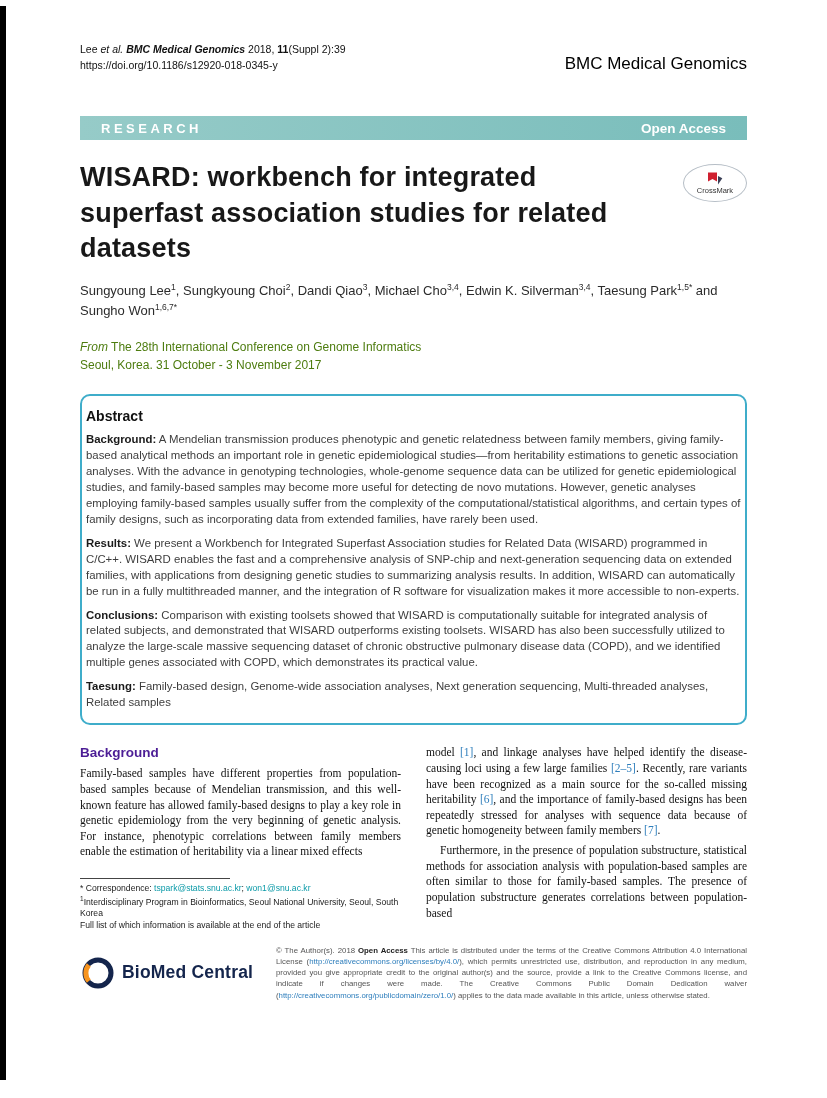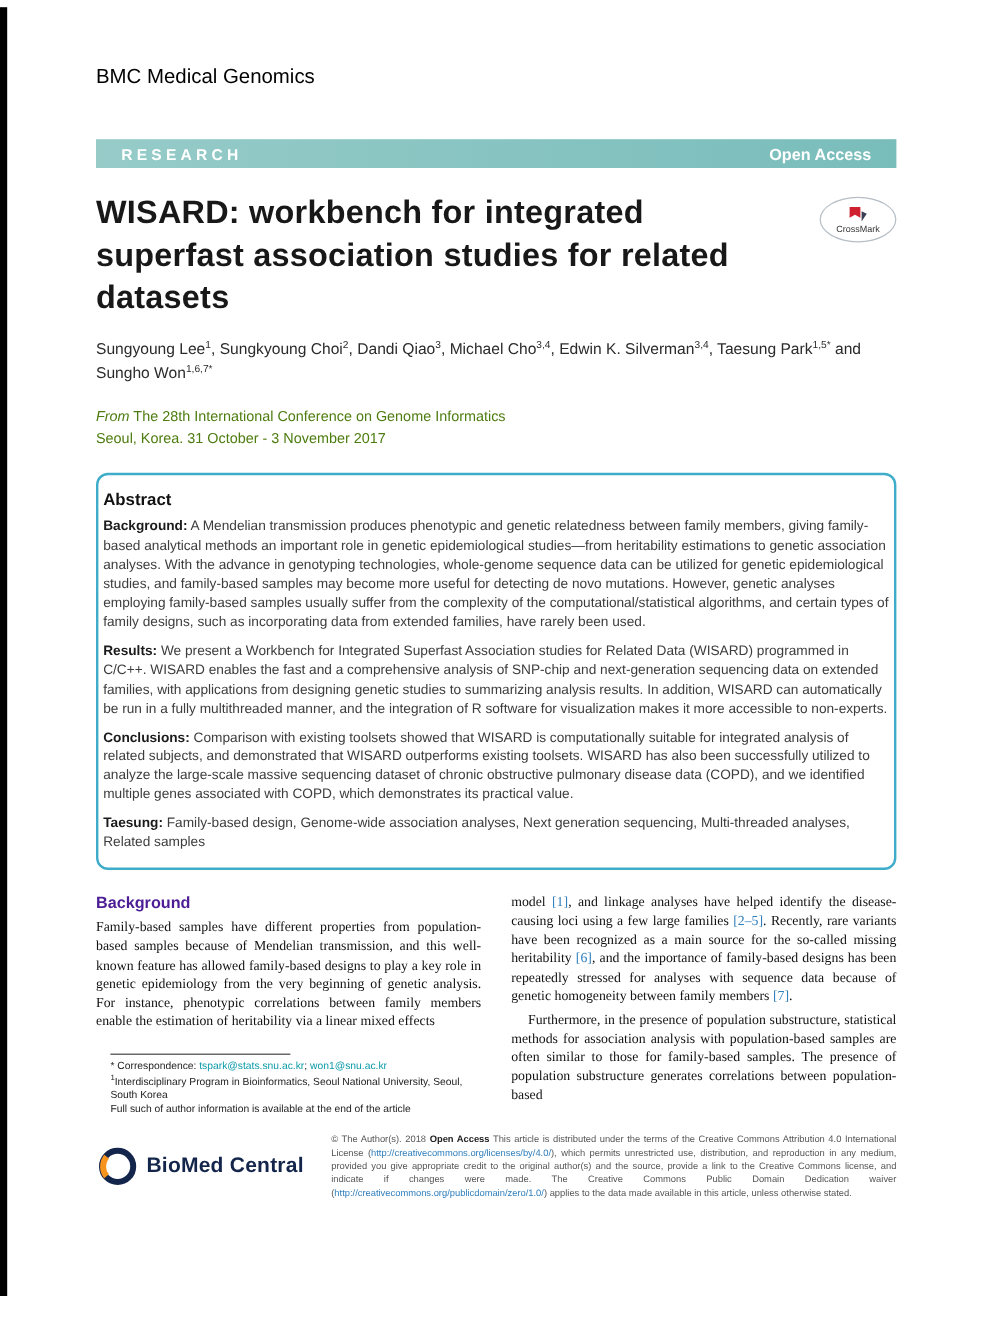--- a/index.html
+++ b/index.html
@@ -45,39 +45,43 @@
 
   .columns{margin-top:20px;display:flex;gap:25px;}
   .col{flex:1;min-width:0;}
   .col h3{font-size:13.5px;margin-bottom:6px;color:#4c1d95;}
   .serif{font-family:"Liberation Serif",serif;font-size:11.5px;line-height:1.36;color:#111;hyphens:auto;}
   .just{text-align:justify;}
   .indent{text-indent:14px;margin-top:4px;}
   .seg-link{color:var(--link-blue);}
   .seg-bold{font-weight:700;color:#222;}
 
-  .footnote{margin-top:18px;margin-left:12px;}
+  .footnote{margin-top:18px;}
   .fn-rule{width:150px;border-top:1px solid #444;margin-bottom:4px;}
   .fn-line{font-size:8.6px;line-height:1.35;color:#222;font-family:"Liberation Sans",sans-serif;}
   .fn-line sup{font-size:6.5px;}
   .teal{color:var(--link-teal);}
 
   .footer{margin-top:14px;display:flex;align-items:center;gap:18px;}
   .logo{display:flex;align-items:center;gap:6px;min-width:178px;}
   .logo-text{font-size:17.5px;font-weight:700;color:var(--navy);letter-spacing:.2px;white-space:nowrap;}
   .license{font-size:7.8px;line-height:1.42;color:#555;text-align:justify;}
 </style>
 </head>
 <body>
 
 <div class="edge-bar"></div>
 
 <div class="page">
 
   <header class="top">
+    <div class="cite-block">
+      <div><span>Lee</span> <span class="it">et al.</span> <span class="it b">BMC Medical Genomics</span> <span>2018,</span> <span class="b">11</span><span>(Suppl 2):39</span></div>
+      <div class="doi">https://doi.org/10.1186/s12920-018-0345-y</div>
+    </div>
     <div class="journal-name">BMC Medical Genomics</div>
   </header>
 
   <div class="banner">
     <span class="banner-left">RESEARCH</span>
     <span class="banner-right">Open Access</span>
   </div>
 
   <div class="title-row">
     <h1 class="title">WISARD: workbench for integrated superfast association studies for related datasets</h1>
@@ -108,21 +112,21 @@
   </section>
 
   <div class="columns">
     <div class="col">
       <h3>Background</h3>
       <p class="serif just">Family-based samples have different properties from population-based samples because of Mendelian transmission, and this well-known feature has allowed family-based designs to play a key role in genetic epidemiology from the very beginning of genetic analysis. For instance, phenotypic correlations between family members enable the estimation of heritability via a linear mixed effects</p>
       <div class="footnote">
         <div class="fn-rule"></div>
         <p class="fn-line"><span>* Correspondence: </span><span class="teal">tspark@stats.snu.ac.kr</span><span>; </span><span class="teal">won1@snu.ac.kr</span></p>
         <p class="fn-line"><sup>1</sup><span>Interdisciplinary Program in Bioinformatics, Seoul National University, Seoul, South Korea</span></p>
-        <p class="fn-line">Full such of author information is available at the end of the article</p>
+        <p class="fn-line">Full list of which information is available at the end of the article</p>
       </div>
     </div>
     <div class="col">
       <p class="serif just"><span>model </span><span class="seg-link">[1]</span><span>, and linkage analyses have helped identify the disease-causing loci using a few large families </span><span class="seg-link">[2–5]</span><span>. Recently, rare variants have been recognized as a main source for the so-called missing heritability </span><span class="seg-link">[6]</span><span>, and the importance of family-based designs has been repeatedly stressed for analyses with sequence data because of genetic homogeneity between family members </span><span class="seg-link">[7]</span><span>.</span></p>
       <p class="serif just indent">Furthermore, in the presence of population substructure, statistical methods for association analysis with population-based samples are often similar to those for family-based samples. The presence of population substructure generates correlations between population-based</p>
     </div>
   </div>
 
   <footer class="footer">
     <div class="logo">

